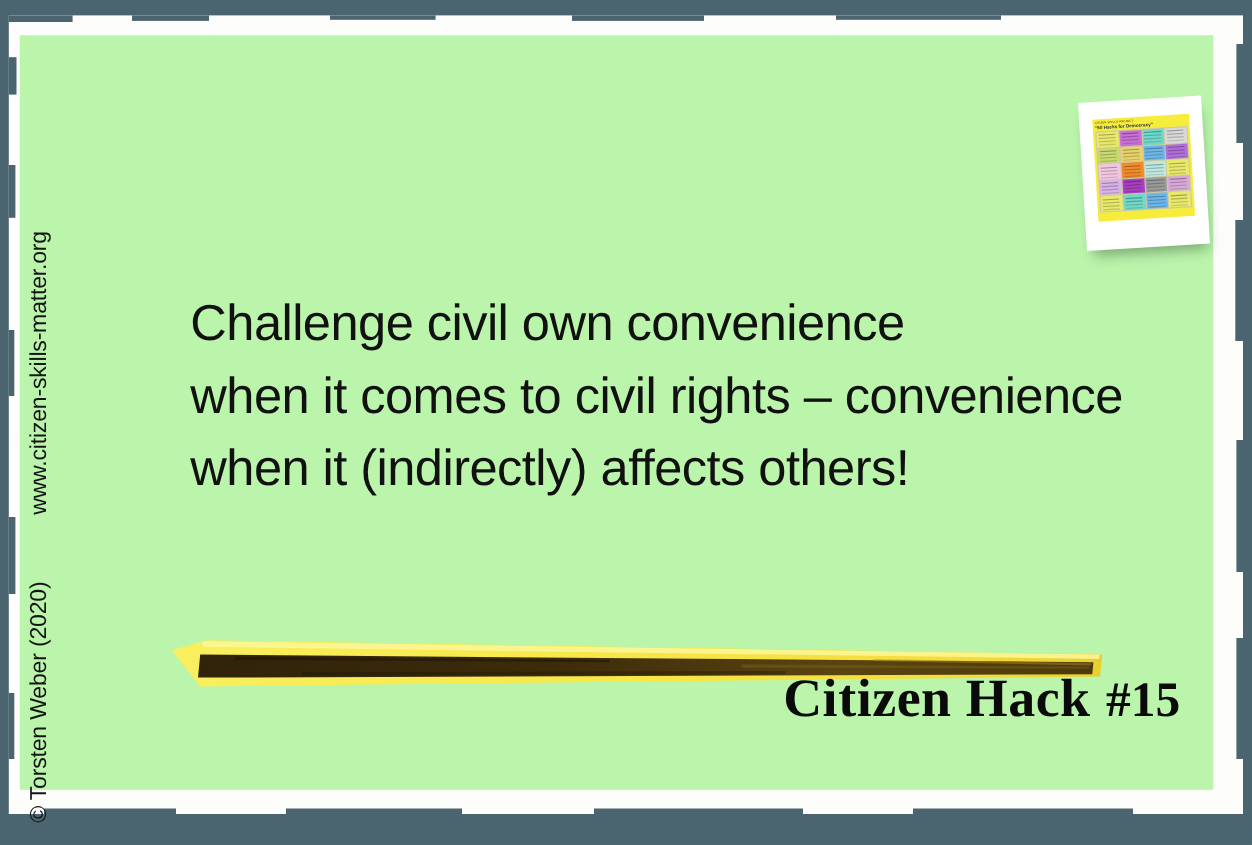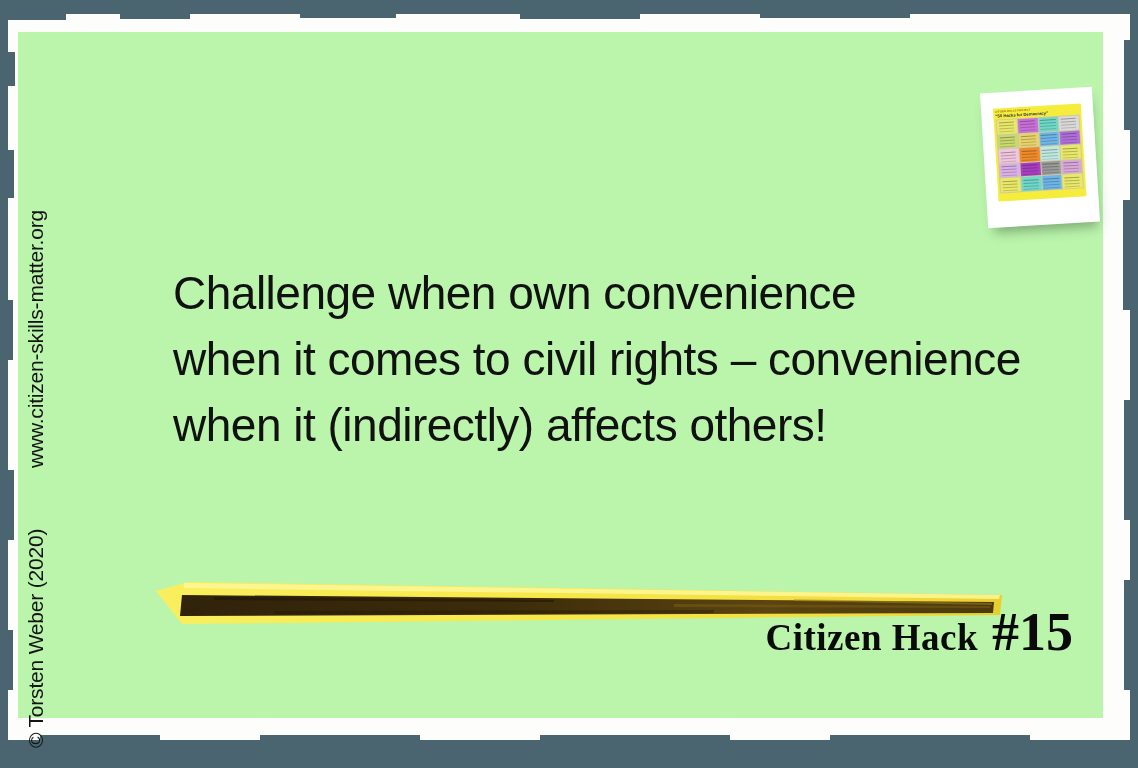--- a/index.html
+++ b/index.html
@@ -95,26 +95,26 @@
     position: absolute;
     right: 30px;
     bottom: 55px;
     display: flex;
     align-items: baseline;
     gap: 14px;
     color: #0a0a0a;
     font-family: "Liberation Serif", serif;
   }
   .brand-words {
-    font-size: 37px;
+    font-size: 49px;
     font-weight: 700;
     letter-spacing: 0.5px;
   }
   .brand-num {
-    font-size: 54px;
+    font-size: 45px;
     font-weight: 700;
     letter-spacing: 0px;
   }
 
   
   .thumb {
     position: absolute;
     left: 966px;
     top: 58px;
     width: 112px;
@@ -215,21 +215,21 @@
   <div class="slate-nick" style="left:540px;top:735px; width:190px;height:6px;"></div>
   <div class="slate-nick" style="left:830px;top:735px; width:200px;height:5px;"></div>
 
   <div class="card">
 
     <div class="side-text" id="side-url">www.citizen-skills-matter.org</div>
 
     <div class="side-text" id="side-copy">© Torsten Weber (2020)</div>
 
     <div class="quote">
-      <p>Challenge when own convenience</p>
+      <p>Challenge civil own convenience</p>
       <p>when it comes to civil rights – convenience</p>
       <p>when it (indirectly) affects others!</p>
       <div class="para-gap"></div>
     </div>
 
     <div class="brush-wrap">
       <svg width="850" height="62" viewBox="0 0 850 62">
         <defs>
           <linearGradient id="ybody" x1="0" y1="0" x2="1" y2="0">
             <stop offset="0" stop-color="#f9ef5e"></stop>

